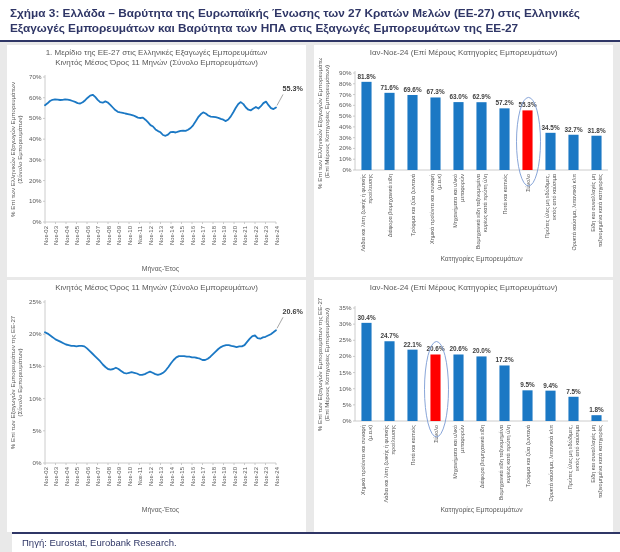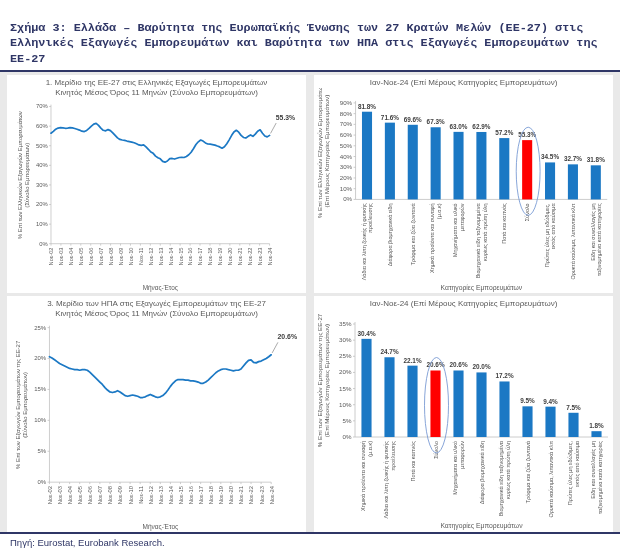--- a/index.html
+++ b/index.html
@@ -5,41 +5,41 @@
   html,body{margin:0;padding:0}
   body{
     width:620px;height:552px;overflow:hidden;
     background:#e9e9e9;
     font-family:"Liberation Sans",sans-serif;
     display:flex;flex-direction:column;
   }
   .header{
     background:#fff;color:#2f3666;font-weight:700;
     font-size:11.8px;line-height:1.3;
-    padding:21px 10px 3px;border-bottom:2.5px solid #2f3666;font-family:Liberation Mono, monospace;
+    padding:6px 10px 3px;border-bottom:2.5px solid #2f3666;
   }
   .grid{
     flex:1;min-height:0;
     display:grid;grid-template-columns:1fr 1fr;grid-template-rows:48% 52%;
     column-gap:8px;row-gap:3px;padding:3px 7px;
   }
   .panel{
     background:#fff;min-height:0;
     display:flex;flex-direction:column;align-items:center;
     padding-top:3px;
   }
   .chart-title{
     font-size:8px;color:#595959;text-align:center;line-height:1.25;
     white-space:nowrap;
   }
   svg{display:block}
   svg text{font-family:"Liberation Sans",sans-serif}
   .footer{
     background:#fff;border-top:2px solid #2f3666;color:#2f3666;
-    font-size:9.5px;padding:3px 10px 4px;
+    font-size:9.5px;padding:3px 10px 4px;margin-left:12px;
   }
 </style>
 </head>
 <body>
 
 <div class="header">Σχήμα 3: Ελλάδα – Βαρύτητα της Ευρωπαϊκής Ένωσης των 27 Κρατών Μελών (ΕΕ-27) στις Ελληνικές Εξαγωγές Εμπορευμάτων και Βαρύτητα των ΗΠΑ στις Εξαγωγές Εμπορευμάτων της ΕΕ-27</div>
 
 <div class="grid">
 
   <div class="panel">
@@ -189,21 +189,20 @@
         <text x="281.5" y="74.72666666666666" text-anchor="middle" font-size="6.4" font-weight="600" fill="#404040">31.8%</text>
         <text transform="translate(280.3,116) rotate(-90)" text-anchor="end" font-size="5.5" fill="#595959">Είδη και συναλλαγές μη</text>
         <text transform="translate(286.7,116) rotate(-90)" text-anchor="end" font-size="5.5" fill="#595959">ταξινομημένα κατά κατηγορίες</text>
         <ellipse cx="213.5" cy="83.69944444444445" rx="12" ry="44.300555555555555" fill="none" stroke="#7a9bd4" stroke-width="0.9"></ellipse>
         <text x="166.5" y="203" text-anchor="middle" font-size="6.8" fill="#595959">Κατηγορίες Εμπορευμάτων</text>
       </svg>
   </div>
 
   <div class="panel">
     <div class="chart-title">
-      <div>3. Μερίδιο των ΗΠΑ στις Εξαγωγές Εμπορευμάτων της ΕΕ-27</div>
       <div>Κινητός Μέσος Όρος 11 Μηνών (Σύνολο Εμπορευμάτων)</div>
     </div>
     <svg width="297" height="222" viewBox="0 0 297 222">
         <line x1="37" y1="7" x2="37" y2="170" stroke="#bfbfbf" stroke-width="0.8"></line>
         <line x1="37" y1="170" x2="268" y2="170" stroke="#bfbfbf" stroke-width="0.8"></line>
         <line x1="35" y1="170" x2="37" y2="170" stroke="#bfbfbf" stroke-width="0.8"></line>
         <text x="33.5" y="172" text-anchor="end" font-size="6.2" fill="#595959">0%</text>
         <line x1="35" y1="137.8" x2="37" y2="137.8" stroke="#bfbfbf" stroke-width="0.8"></line>
         <text x="33.5" y="139.8" text-anchor="end" font-size="6.2" fill="#595959">5%</text>
         <line x1="35" y1="105.6" x2="37" y2="105.6" stroke="#bfbfbf" stroke-width="0.8"></line>

